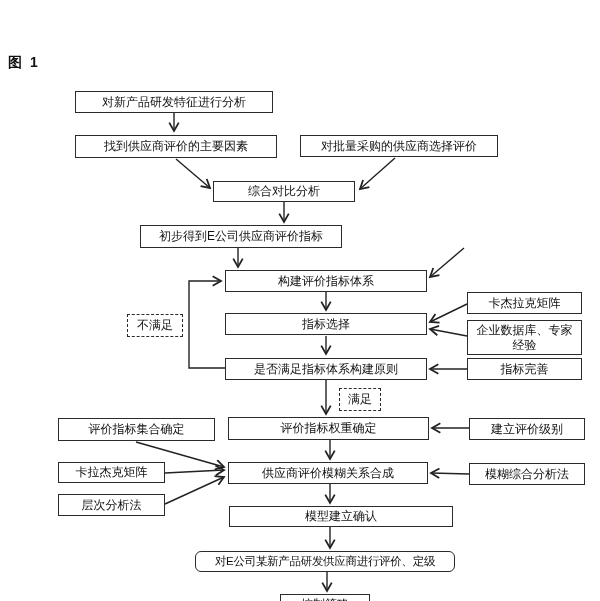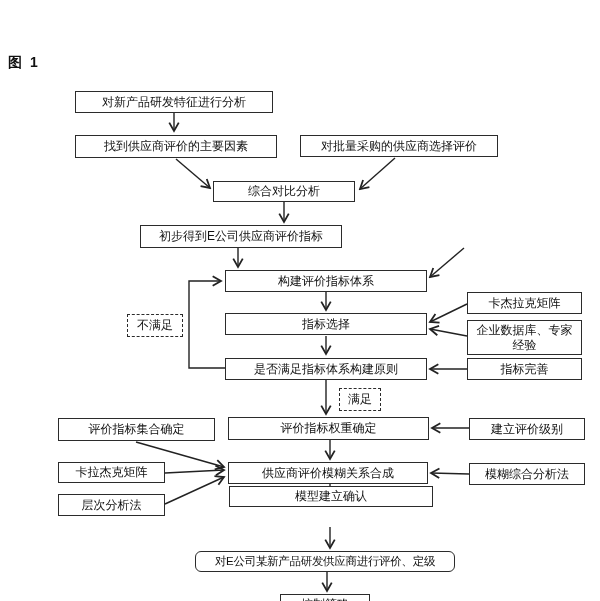--- a/index.html
+++ b/index.html
@@ -125,21 +125,21 @@
   <div class="box" style="left:469px;top:370px;width:116px;height:22px">建立评价级别</div>
 
   <div class="box" style="left:58px;top:414px;width:107px;height:21px">卡拉杰克矩阵</div>
 
   <div class="box" style="left:58px;top:446px;width:107px;height:22px">层次分析法</div>
 
   <div class="box" style="left:228px;top:414px;width:200px;height:22px">供应商评价模糊关系合成</div>
 
   <div class="box" style="left:469px;top:415px;width:116px;height:22px">模糊综合分析法</div>
 
-  <div class="box" style="left:229px;top:438px;width:204px;height:21px">模型建立确认</div>
+  <div class="box" style="left:229px;top:458px;width:224px;height:21px">模型建立确认</div>
 
   <div class="box small-text" style="left:195px;top:503px;width:260px;height:21px">对E公司某新产品研发供应商进行评价、定级</div>
 
   <div class="box" style="left:280px;top:546px;width:90px;height:21px">控制策略</div>
 
   <div class="caption" style="left:230px;top:578px;width:200px">技术路线</div>
 
 </div>
 
 </body></html>

